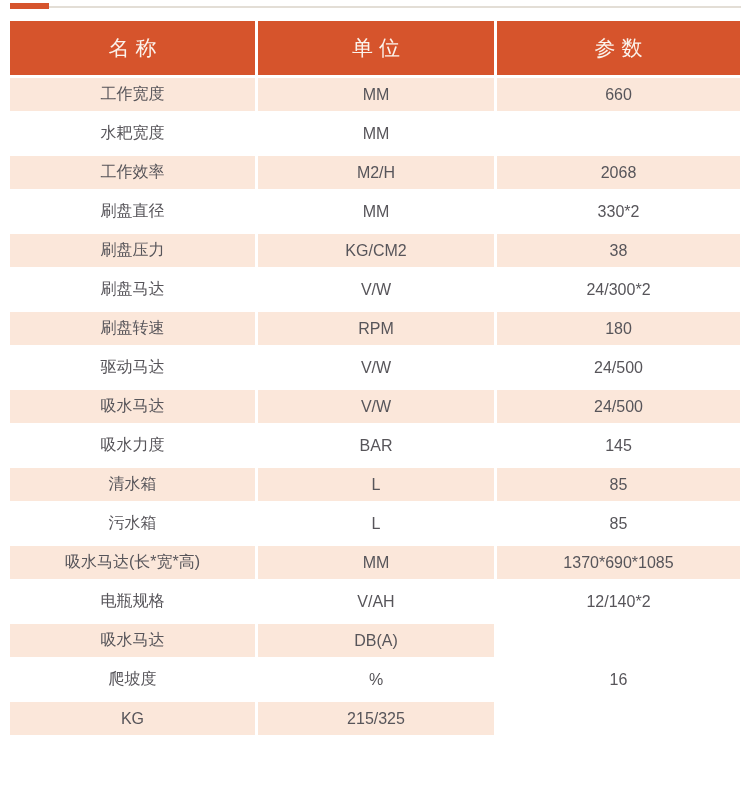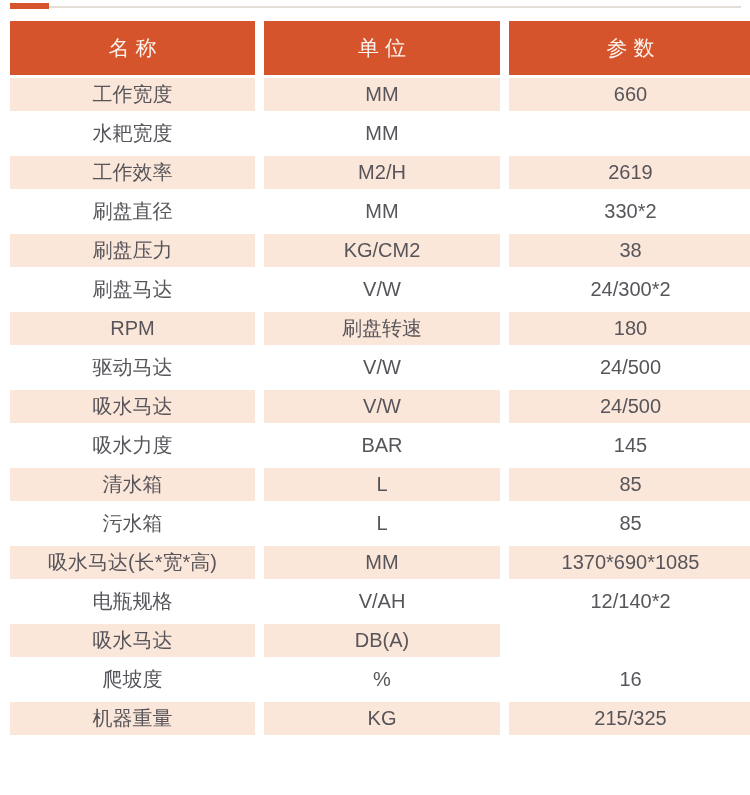--- a/index.html
+++ b/index.html
@@ -36,21 +36,21 @@
   
   .spec-table {
     position: absolute;
     left: 10px;
     top: 21px;
     width: 730px;
   }
   .thead, .trow {
     display: grid;
     grid-template-columns: 245px 236px 243px;
-    column-gap: 9px;
+    column-gap: 3px;
     border-radius: 6px;
   }
   .thead {
     height: 54px;
   }
   .th {
     background: var(--accent, #D6542C);
     color: var(--header-text, #FBF3EC);
     font-size: 21px;
     font-weight: 400;
@@ -58,21 +58,21 @@
     align-items: center;
     justify-content: center;
   }
   .trow {
     height: 39px;
   }
   .td {
     display: flex;
     align-items: center;
     justify-content: center;
-    font-size: 20px;
+    font-size: 16px;
     color: var(--body-text, #57555A);
     box-sizing: border-box;
   }
   .trow.alt .td {
     background: var(--peach, #FBE7DA);
     border-top: 3px solid #ffffff;
     border-bottom: 3px solid #ffffff;
   }
 </style>
 </head>
@@ -93,40 +93,40 @@
         <div class="td">MM</div>
         <div class="td">660</div>
       </div>
       <div class="trow">
         <div class="td">水耙宽度</div>
         <div class="td">MM</div>
       </div>
       <div class="trow alt">
         <div class="td">工作效率</div>
         <div class="td">M2/H</div>
-        <div class="td">2619</div>
+        <div class="td">2068</div>
       </div>
       <div class="trow">
         <div class="td">刷盘直径</div>
         <div class="td">MM</div>
         <div class="td">330*2</div>
       </div>
       <div class="trow alt">
         <div class="td">刷盘压力</div>
         <div class="td">KG/CM2</div>
         <div class="td">38</div>
       </div>
       <div class="trow">
         <div class="td">刷盘马达</div>
         <div class="td">V/W</div>
         <div class="td">24/300*2</div>
       </div>
       <div class="trow alt">
+        <div class="td">刷盘转速</div>
         <div class="td">RPM</div>
-        <div class="td">刷盘转速</div>
         <div class="td">180</div>
       </div>
       <div class="trow">
         <div class="td">驱动马达</div>
         <div class="td">V/W</div>
         <div class="td">24/500</div>
       </div>
       <div class="trow alt">
         <div class="td">吸水马达</div>
         <div class="td">V/W</div>
@@ -160,18 +160,17 @@
       <div class="trow alt">
         <div class="td">吸水马达</div>
         <div class="td">DB(A)</div>
       </div>
       <div class="trow">
         <div class="td">爬坡度</div>
         <div class="td">%</div>
         <div class="td">16</div>
       </div>
       <div class="trow alt">
-        <div class="td">机器重量</div>
         <div class="td">KG</div>
         <div class="td">215/325</div>
       </div>
     </div>
 </div>
 
 </body></html>

